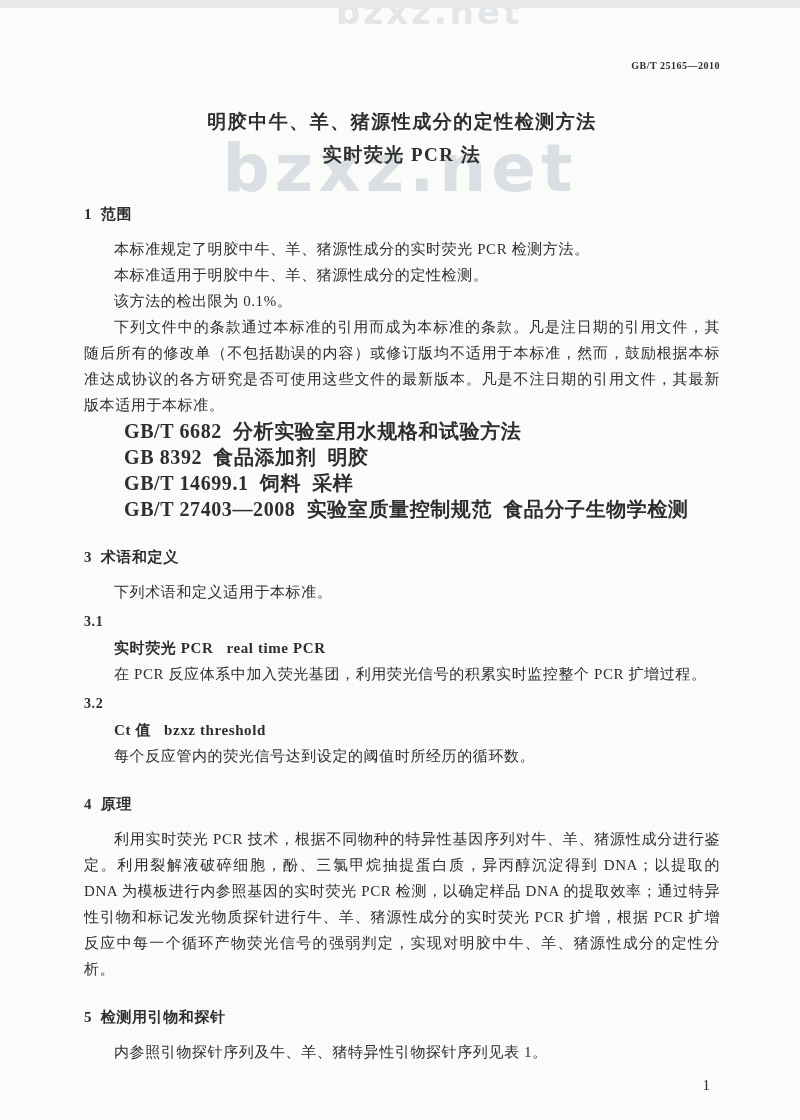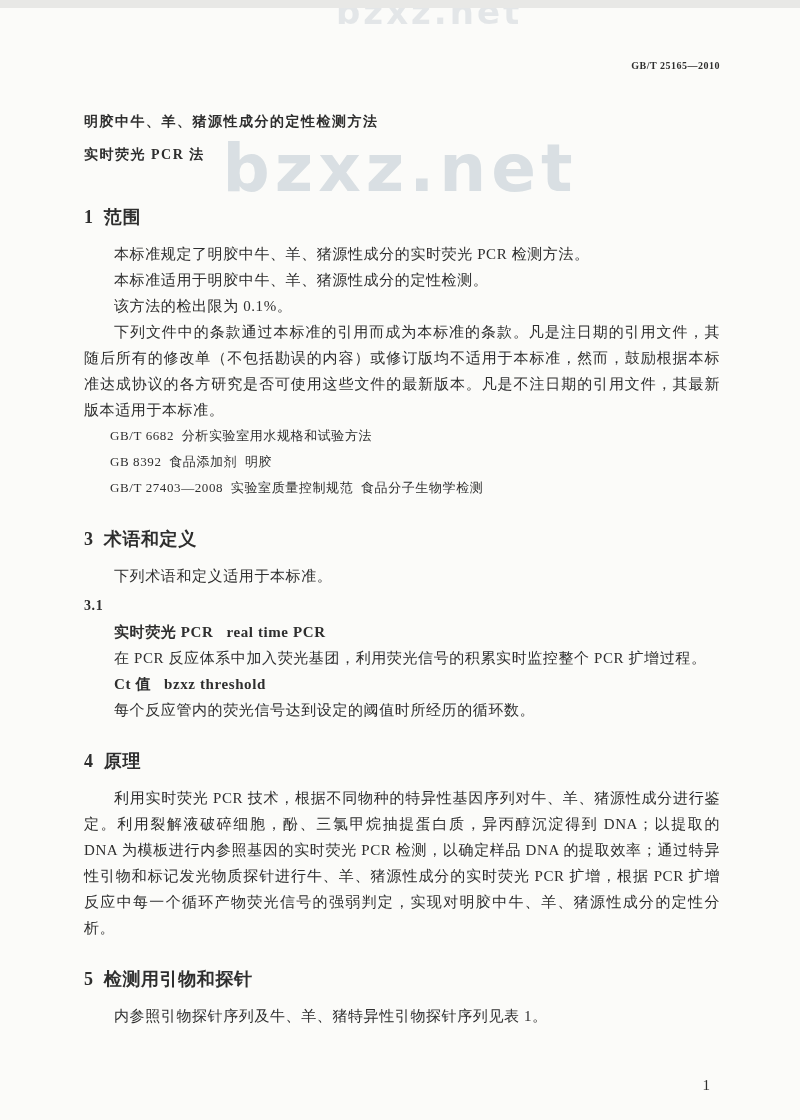--- a/index.html
+++ b/index.html
@@ -51,49 +51,50 @@
     z-index: 2;
     padding: 52px 80px 0 84px;
   }
   .doc-number {
     text-align: right;
     font-weight: bold;
     font-size: 10px;
     letter-spacing: 0.5px;
   }
   .title {
-    text-align: left;
+    text-align: center;
     margin-top: 34px;
     font-weight: bold;
-    font-size: 14px;
+    font-size: 19px;
     line-height: 33px;
     letter-spacing: 1.5px;
   }
   .sec-head {
-    font-size: 18px;
+    font-size: 15px;
     font-weight: bold;
     margin: 26px 0 12px 0;
     letter-spacing: 0.6px;
     white-space: pre-wrap;
   }
   .sec-head.first { margin-top: 34px; }
   .para {
     margin: 0;
     font-size: 15px;
     line-height: 26px;
     text-indent: 2em;
     letter-spacing: 0.6px;
   }
   .justify { text-align: justify; }
   .ref-line {
-    font-size: 13px;
+    font-size: 20px;
     line-height: 26px;
     text-indent: 2em;
     letter-spacing: 0.6px;
     white-space: pre-wrap;
+    font-weight: bold;
   }
   .sub-num {
     font-size: 14px;
     line-height: 26px;
     margin-top: 4px;
     letter-spacing: 0.6px;
     font-weight: bold;
   }
   .term {
     font-size: 15px;
@@ -129,27 +130,29 @@
     </div>
 
     <h2 class="sec-head first">1  范围</h2>
     <p class="para">本标准规定了明胶中牛、羊、猪源性成分的实时荧光 PCR 检测方法。</p>
     <p class="para">本标准适用于明胶中牛、羊、猪源性成分的定性检测。</p>
     <p class="para">该方法的检出限为 0.1%。</p>
 
     <p class="para justify">下列文件中的条款通过本标准的引用而成为本标准的条款。凡是注日期的引用文件，其随后所有的修改单（不包括勘误的内容）或修订版均不适用于本标准，然而，鼓励根据本标准达成协议的各方研究是否可使用这些文件的最新版本。凡是不注日期的引用文件，其最新版本适用于本标准。</p>
     <div class="ref-line">GB/T 6682  分析实验室用水规格和试验方法</div>
     <div class="ref-line">GB 8392  食品添加剂  明胶</div>
+    <div class="ref-line">GB/T 14699.1  饲料  采样</div>
     <div class="ref-line">GB/T 27403—2008  实验室质量控制规范  食品分子生物学检测</div>
 
     <h2 class="sec-head">3  术语和定义</h2>
     <p class="para">下列术语和定义适用于本标准。</p>
     <div class="sub-num">3.1</div>
     <div class="term">实时荧光 PCR   real time PCR</div>
     <p class="para">在 PCR 反应体系中加入荧光基团，利用荧光信号的积累实时监控整个 PCR 扩增过程。</p>
+    <div class="sub-num">3.2</div>
     <div class="term">Ct 值   bzxz threshold</div>
     <p class="para">每个反应管内的荧光信号达到设定的阈值时所经历的循环数。</p>
 
     <h2 class="sec-head">4  原理</h2>
     <p class="para justify">利用实时荧光 PCR 技术，根据不同物种的特异性基因序列对牛、羊、猪源性成分进行鉴定。利用裂解液破碎细胞，酚、三氯甲烷抽提蛋白质，异丙醇沉淀得到 DNA；以提取的 DNA 为模板进行内参照基因的实时荧光 PCR 检测，以确定样品 DNA 的提取效率；通过特异性引物和标记发光物质探针进行牛、羊、猪源性成分的实时荧光 PCR 扩增，根据 PCR 扩增反应中每一个循环产物荧光信号的强弱判定，实现对明胶中牛、羊、猪源性成分的定性分析。</p>
 
     <h2 class="sec-head">5  检测用引物和探针</h2>
     <p class="para">内参照引物探针序列及牛、羊、猪特异性引物探针序列见表 1。</p>
 
   </div>

